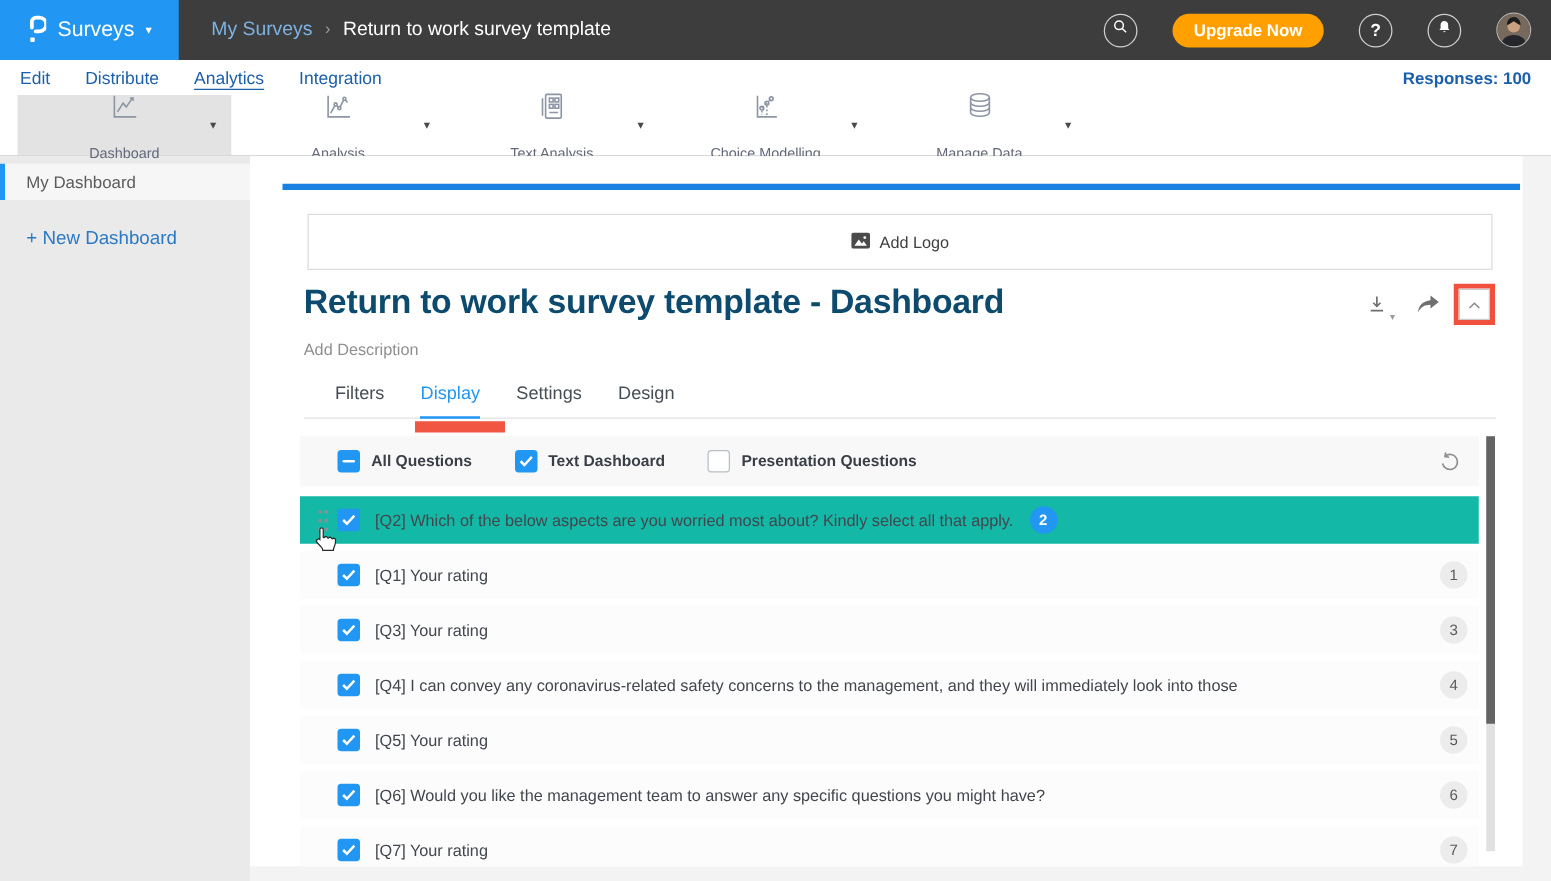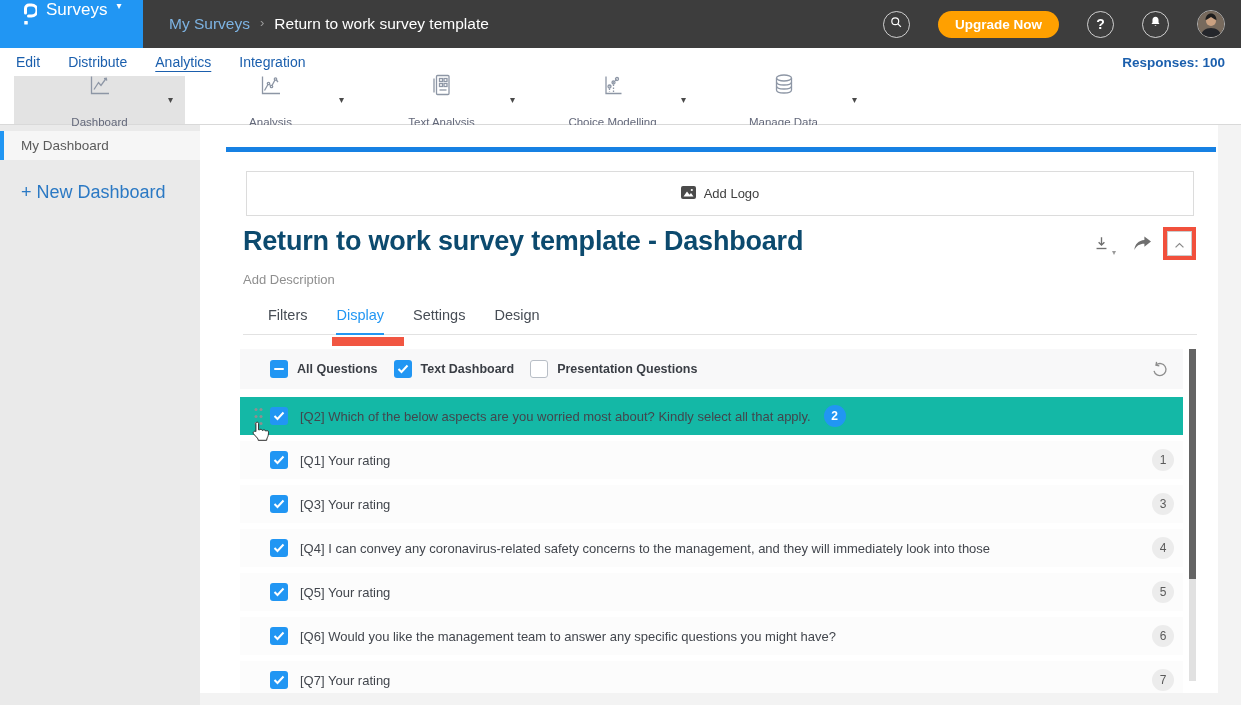--- a/index.html
+++ b/index.html
@@ -1,21 +1,21 @@
 <!DOCTYPE html>
 <html><head>
 <meta charset="utf-8">
 <style>
   * { margin:0; padding:0; box-sizing:border-box; }
   html,body { width:1241px; height:705px; }
   body { font-family:"Liberation Sans", sans-serif; background:#f3f3f3; overflow:hidden; }
 
   
   .topbar { height:48px; background:#3d3d3d; display:flex; align-items:center; }
-  .logo-box { width:143px; height:48px; background:#2196f3; display:flex; gap:9px; padding-left:22px; cursor:pointer; }
+  .logo-box { width:143px; height:48px; background:#2196f3; display:flex; align-items:center; gap:9px; padding-left:22px; cursor:pointer; }
   .logo-box .product { color:#fff; font-size:17px; }
   .caret { color:#fff; font-size:10px; }
   .breadcrumb { display:flex; align-items:flex-start; gap:10px; margin-left:26px; flex:1; min-width:0; }
   .crumb-parent { color:#7db3e2; font-size:15.5px; cursor:pointer; }
   .crumb-sep { color:#9c9c9c; font-size:13px; }
   .crumb-current { color:#fff; font-size:15.5px; }
   .topbar-right { display:flex; align-items:center; gap:28px; padding-right:16px; }
   .circle-btn { width:27px; height:27px; border-radius:50%; border:1.5px solid rgba(255,255,255,.75); display:flex; align-items:center; justify-content:center; color:#fff; cursor:pointer; background:transparent; }
   .upgrade { height:27px; border-radius:14px; background:#ffa000; color:#fff; font-weight:bold; font-size:13.5px; display:flex; align-items:center; padding:0 17px; border:none; cursor:pointer; font-family:inherit; }
   .help-glyph { font-weight:bold; font-size:14px; }
@@ -31,41 +31,41 @@
   .ribbon { height:49px; background:#fff; border-bottom:1px solid #d9d9d9; display:flex; padding-left:14px; }
   .ribbon-item { width:171px; height:48px; position:relative; display:flex; flex-direction:column; align-items:center; justify-content:center; cursor:pointer; }
   .ribbon-item.selected { background:#e3e3e3; }
   .ribbon-label { font-size:11.5px; color:#63687a; margin-top:14px; }
   .ribbon-caret { position:absolute; right:12px; top:18px; color:#4a4a4a; font-size:10px; }
 
   
   .bodywrap { display:flex; height:580px; }
   .sidebar { width:200px; background:#eaeaea; padding-top:6px; }
   .sidebar-item { height:29px; background:#f6f6f6; border-left:4px solid #2196f3; display:flex; align-items:center; padding-left:17px; font-size:13.5px; color:#5b5b5b; cursor:pointer; }
-  .new-dash { margin:22px 0 0 21px; color:#2b79c4; font-size:18px; cursor:pointer; }
+  .new-dash { margin:22px 0 0 21px; color:#2b79c4; font-size:15px; cursor:pointer; }
   .content { flex:1; position:relative; background:#f3f3f3; }
   .panel { position:absolute; left:0; top:0; width:1018px; height:568px; background:#fff; overflow:hidden; }
 
   .blue-bar { position:absolute; left:26px; top:22px; width:990px; height:5px; background:#1781e3; }
   .addlogo { position:absolute; left:46px; top:46px; width:948px; height:45px; border:1px solid #dcdcdc; display:flex; align-items:center; justify-content:center; gap:8px; font-size:13px; color:#3f3f3f; cursor:pointer; background:#fff; }
   .page-title { position:absolute; left:43px; top:101px; font-size:27px; font-weight:600; color:#0c4a6e; letter-spacing:-0.2px; cursor:pointer; }
   .icon-btn { position:absolute; cursor:pointer; display:flex; align-items:flex-end; }
   .dl-btn { left:892px; top:110px; }
   .share-btn { left:933px; top:110px; }
   .dl-caret { font-size:8px; color:#9a9a9a; margin-left:1px; }
   .collapse-wrap { position:absolute; left:963px; top:102px; width:33px; height:33px; border:4px solid #f1503c; background:#fff; }
   .collapse-btn { width:25px; height:25px; border:1px solid #cccccc; display:flex; align-items:center; justify-content:center; cursor:pointer; background:#fff; }
   .add-desc { position:absolute; left:43px; top:147px; font-size:13px; color:#8f8f8f; cursor:pointer; }
 
   .tabs { position:absolute; left:43px; top:182px; width:954px; height:28px; border-bottom:1px solid #e2e2e2; display:flex; gap:29px; padding-left:25px; }
   .tab { font-size:14.5px; color:#474d55; cursor:pointer; height:28px; }
   .tab.active { color:#2196f3; border-bottom:2px solid #2196f3; }
   .tab-annotation { position:absolute; left:132px; top:212px; width:72px; height:9px; background:#f15642; }
 
-  .filterbar { position:absolute; left:40px; top:224px; width:943px; height:40px; background:#f8f8f9; display:flex; align-items:center; gap:16px; padding-left:30px; }
+  .filterbar { position:absolute; left:40px; top:224px; width:943px; height:40px; background:#f8f8f9; display:flex; align-items:center; gap:34px; padding-left:30px; }
   .filter-group { display:flex; align-items:center; gap:9px; cursor:pointer; }
   .filter-label { font-size:12.5px; font-weight:bold; color:#3a3e45; }
   .reset-btn { margin-left:auto; margin-right:15px; cursor:pointer; display:flex; }
 
   .cb { width:18px; height:18px; border-radius:3px; display:flex; align-items:center; justify-content:center; flex:none; cursor:pointer; }
   .cb.on { background:#2196f3; }
   .cb.off { background:#fff; border:1.5px solid #b8bec6; }
   .dash-mark { width:10px; height:2.5px; background:#fff; border-radius:1px; }
 
   .rows { position:absolute; left:40px; top:272px; width:943px; }

